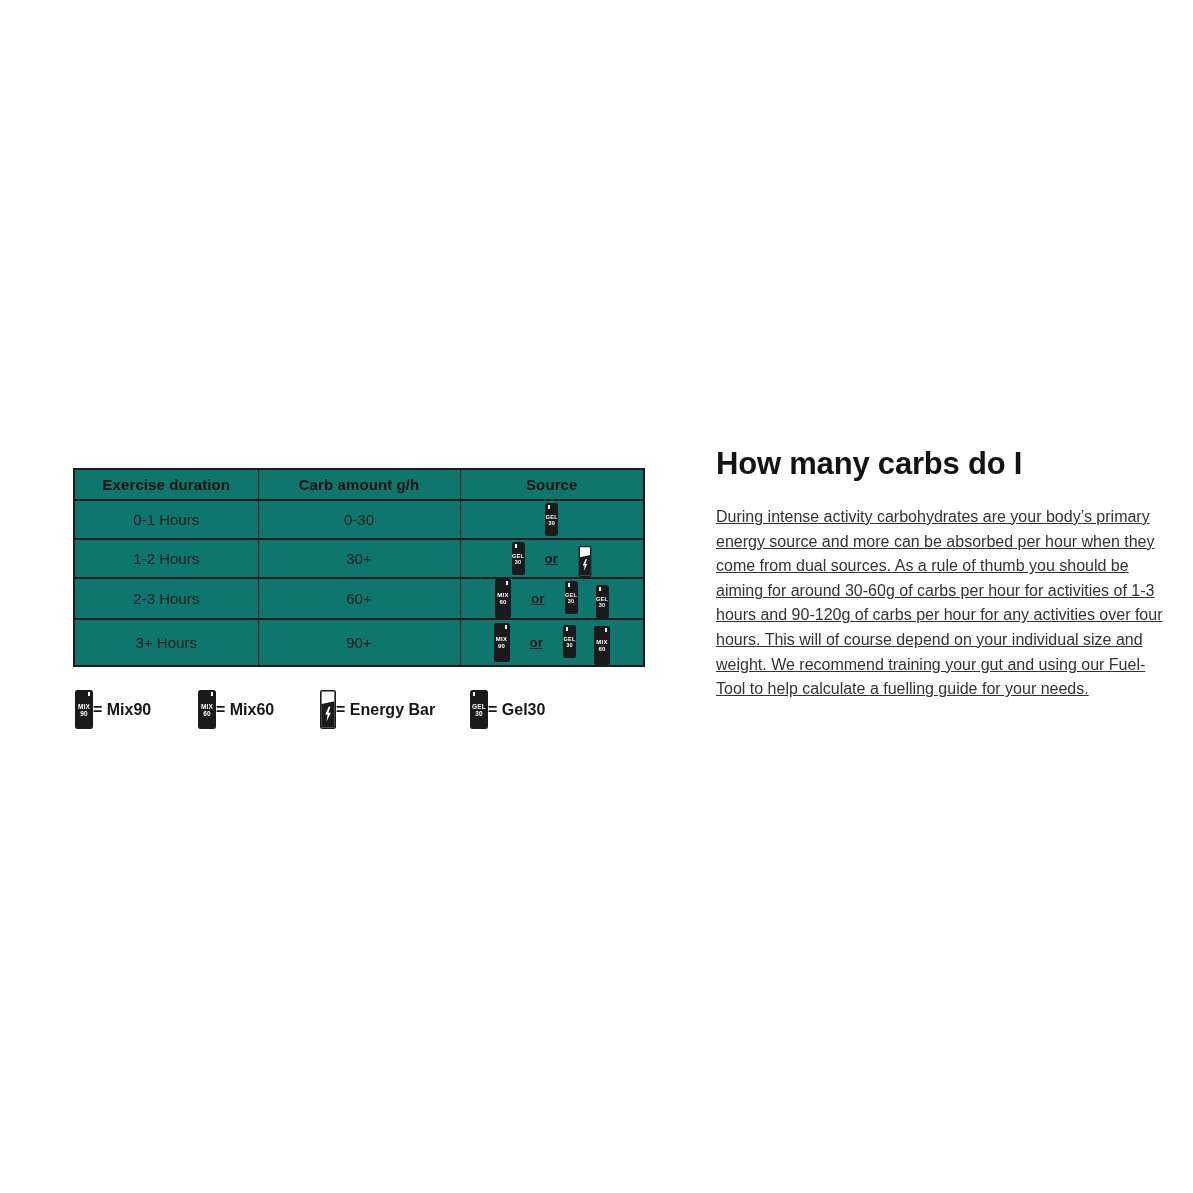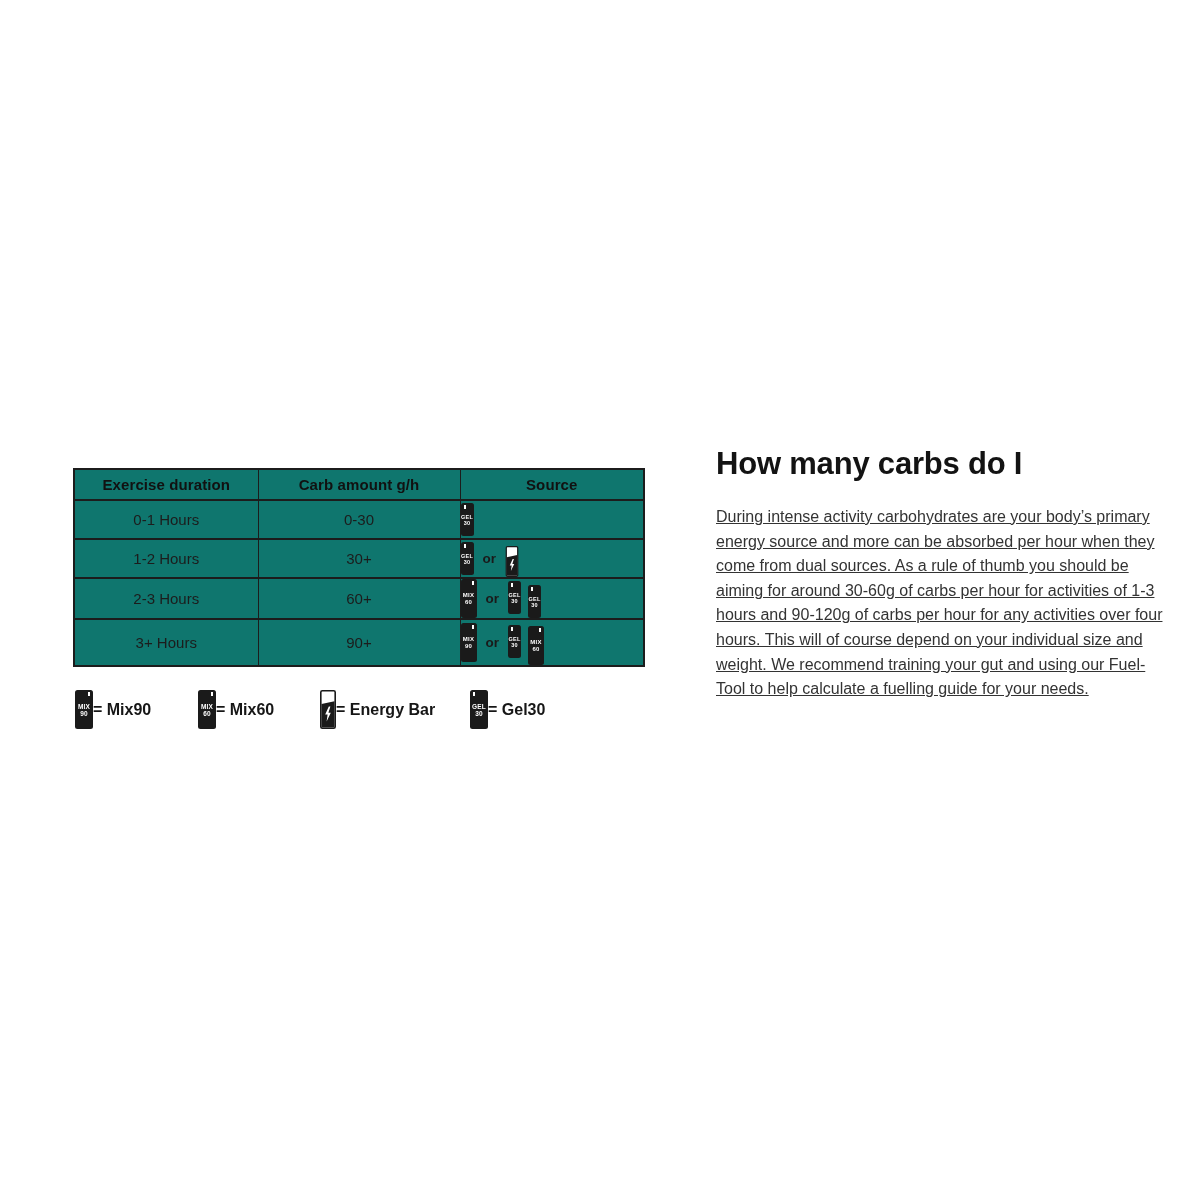--- a/index.html
+++ b/index.html
@@ -85,22 +85,23 @@
   .notch-r::before { right: 3px; }
 
   .ebar { display: inline-flex; flex: none; }
   .ebar svg { width: 100%; height: 100%; display: block; }
   .ebar-t { width: 14px; height: 31px; margin-top: 5px; }
   .ebar-l { width: 16px; height: 39px; }
 
   .src-icons {
     display: flex;
     align-items: center;
-    justify-content: flex-start;
-    gap: 7px;
+    justify-content: center;
+    gap: 18px;
+    text-decoration: underline;
   }
   .src-icons > .sachet:nth-child(3) { margin-top: -2px; }
   .src-icons > .sachet:nth-child(4) { margin-top: 6px; }
   .or-label {
     font-size: 13.5px;
     font-weight: 700;
     color: #1a1a1a;
     margin: 0 2px;
   }
 

